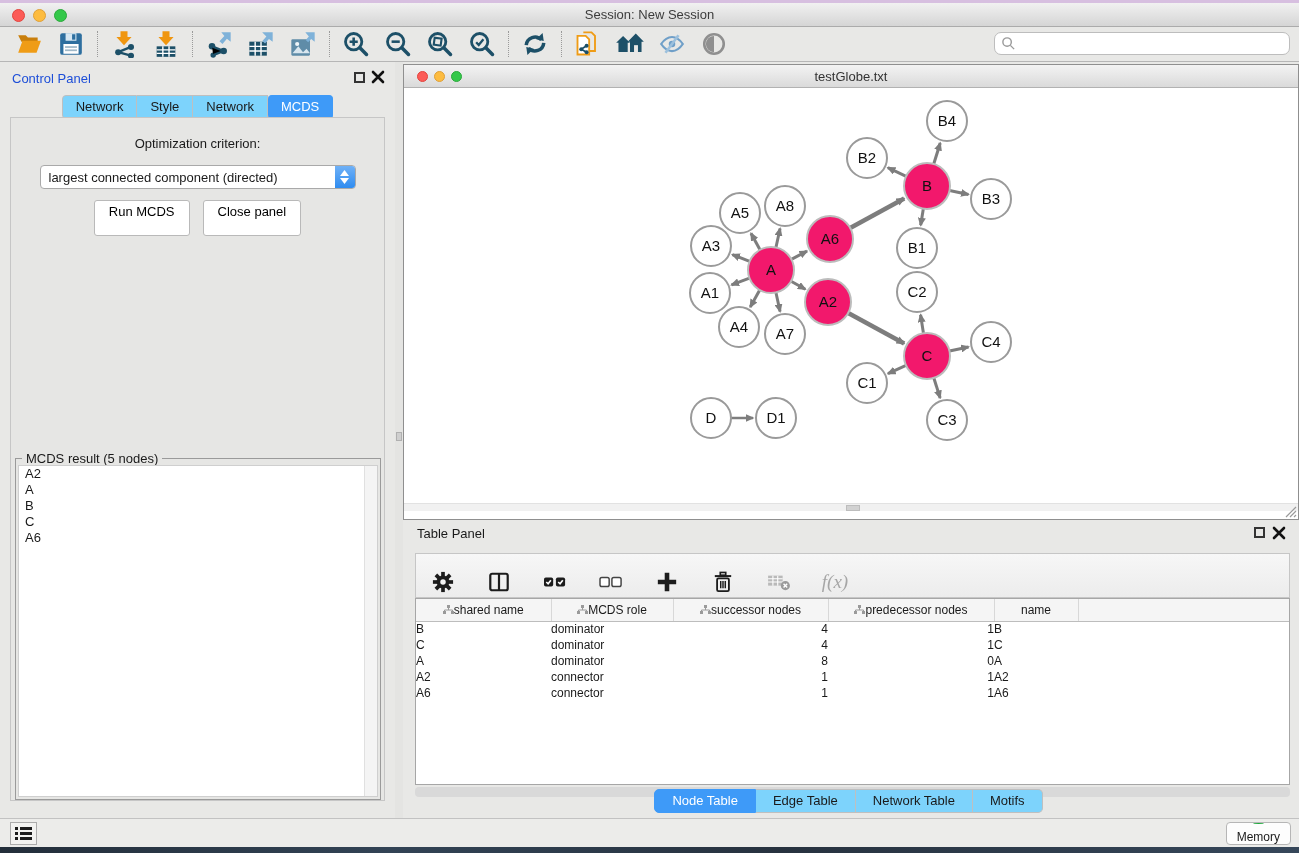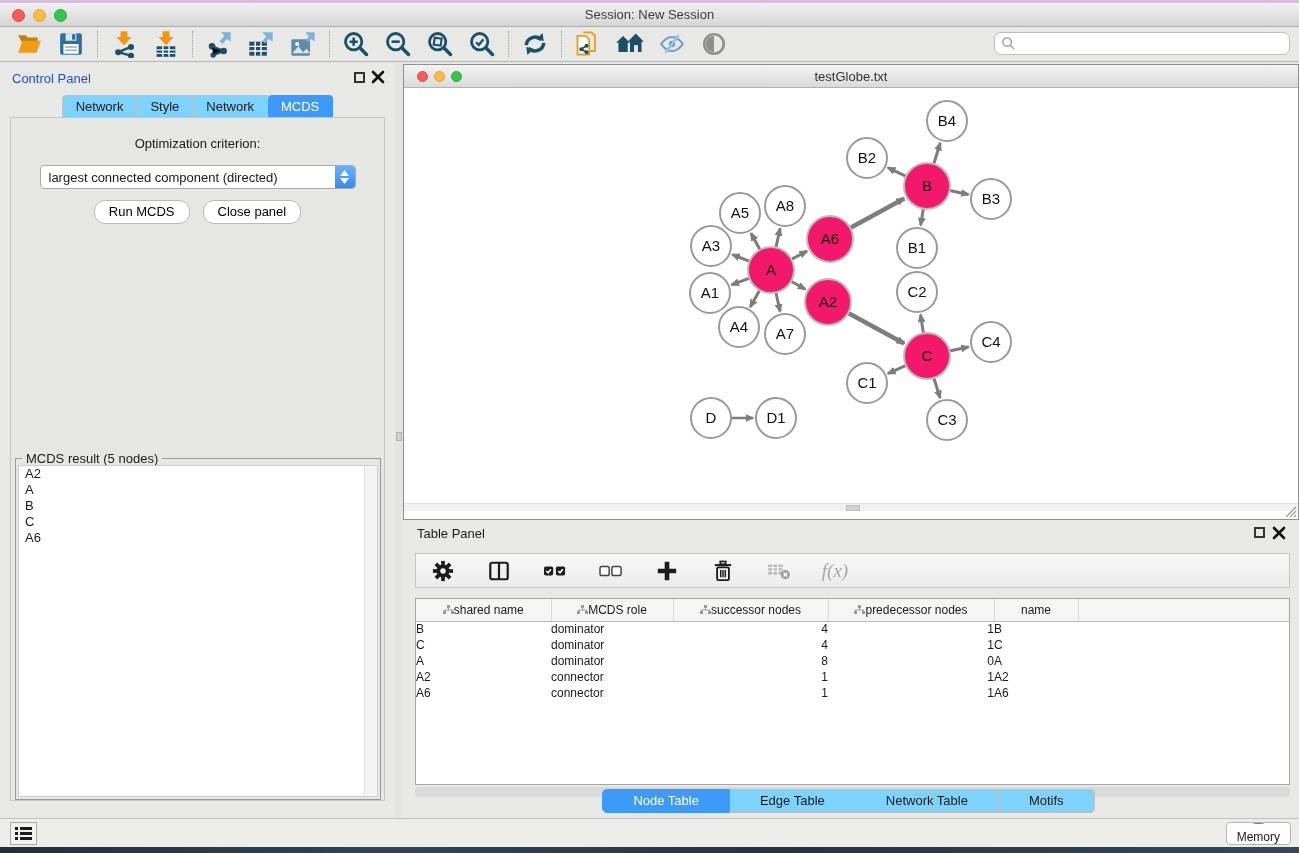--- a/index.html
+++ b/index.html
@@ -39,21 +39,21 @@
   .tab.active { background:#3e9af8; color:#fff; border-color:#3e9af8; border-radius:4px; }
   .cp-body { position:absolute; left:10px; top:55px; width:375px; height:684px; background:#e6e6e4;
     border:1px solid #c6c6c6; }
   .opt-label { text-align:center; margin-top:18px; font-size:13px; }
   .selectbox { position:relative; margin:14px auto 0; width:316px; height:24px; background:#fff;
     border:1px solid #a9a9a9; border-radius:4px; display:flex; align-items:center; cursor:pointer; }
   .selectbox .sel-text { flex:1; font-size:13px; padding-left:8px; white-space:nowrap; overflow:hidden; }
   .sel-stepper { width:20px; height:22px; background:linear-gradient(#6fb1f7,#2f8cf0); border-radius:0 3px 3px 0;
     display:flex; flex-direction:column; align-items:center; justify-content:center; gap:2px; }
   .btn-row { display:flex; justify-content:center; gap:13px; margin-top:11px; }
-  .push-btn { font-size:13px; background:#fff; border:1px solid #b9b9b9; border-radius:11px; padding:3px 14px 4px; cursor:pointer; }
+  .push-btn { font-size:13px; background:#fff; border:1px solid #b9b9b9; border-radius:3px; padding:3px 14px 16px; cursor:pointer; }
   .mcds-fieldset { position:absolute; left:4px; top:340px; width:366px; height:342px;
     border:1px solid #9a9a9a; background:#e6e6e4; }
   .mcds-legend { position:absolute; left:6px; top:-8px; background:#e6e6e4; padding:0 4px; font-size:13px; }
   .mcds-list { position:absolute; left:2px; top:6px; right:2px; bottom:2px; background:#fff;
     border:1px solid #cfcfcf; overflow:hidden; }
   .mcds-scroll { position:absolute; right:0; top:0; bottom:0; width:13px; background:#f4f4f4; border-left:1px solid #e0e0e0; }
   .mcds-item { font-size:13px; padding:0 6px; line-height:16px; }
 
   .v-gutter { position:absolute; left:395px; top:62px; width:8px; height:756px; background:#e4e4e2; }
   .v-handle { position:absolute; left:1px; top:370px; width:6px; height:9px; background:#cfcfcf; border:1px solid #b0b0b0; }
@@ -67,39 +67,39 @@
   .net-lights .light { width:11px; height:11px; }
   .net-canvas { position:absolute; left:0; top:23px; width:894px; height:423px; background:#fff; }
   .net-hscroll { position:absolute; left:0; bottom:0; width:894px; height:8px; background:#f1f1f1; border-top:1px solid #e2e2e2; }
   .net-hthumb { position:absolute; left:442px; top:1px; width:14px; height:6px; background:#d2d2d2; border:1px solid #bdbdbd; }
   .resize-grip { position:absolute; right:1px; bottom:1px; width:14px; height:14px; cursor:nwse-resize; }
 
   
   .table-panel { position:absolute; left:398px; top:520px; width:901px; height:298px; }
   .tp-title { position:absolute; left:19px; top:6px; font-size:13px; }
   .tp-float { right:34px; } .tp-close { right:13px; }
-  .tp-toolbar { position:absolute; left:17px; top:33px; width:875px; height:35px;
+  .tp-toolbar { position:absolute; left:17px; top:33px; width:875px; height:45px;
     background:linear-gradient(#f7f7f7,#ececec); border:1px solid #c6c6c6;
-    display:flex; align-items:center; padding-left:12px; gap:26px; }
+    display:flex; align-items:flex-end; padding-left:12px; gap:26px; }
   .tp-tool { width:30px; height:30px; display:flex; align-items:center; justify-content:center; cursor:pointer; }
   .tp-tool.disabled { cursor:default; }
   .fx-label { font-family:"Liberation Serif", serif; font-style:italic; font-size:19px; color:#a6a6a6; }
   .node-table-wrap { position:absolute; left:17px; top:78px; width:875px; height:187px;
     background:#fff; border:1px solid #a6a6a6; overflow:hidden; }
   table.node-table { border-collapse:collapse; width:100%; font-size:12px; table-layout:fixed; }
   .node-table th { height:22px; background:#f5f5f5; border-bottom:1px solid #bdbdbd; border-right:1px solid #d8d8d8;
     font-weight:normal; font-size:12px; }
   .node-table th .hwrap { display:flex; align-items:center; justify-content:center; }
   .node-table th:last-child { border-right:none; }
   .node-table td { height:16px; padding:0; white-space:nowrap; overflow:hidden; }
   .td-l0 { padding-left:10px; } .td-l1 { padding-left:8px; } .td-l4 { padding-left:8px; }
   .td-r { text-align:right; } .td-r2 { padding-right:16px; } .td-r3 { padding-right:8px; }
   .tp-divider { position:absolute; left:17px; top:267px; width:875px; height:10px; background:#d9d9d9; border-radius:4px; }
   .tp-tabs { position:absolute; left:0; top:269px; width:100%; display:flex; justify-content:center; }
-  .tp-tabs .tab { padding:3px 30px 4px; }
+  .tp-tabs .tab { padding:3px 17px 4px; }
   .tp-tabs .tab.active { border-radius:5px 0 0 5px; }
   .tp-tabs .tab:last-child { border-radius:0 5px 5px 0; }
 
   
   .statusbar { position:absolute; left:0; top:818px; width:1299px; height:29px; background:#ececea; border-top:1px solid #c2c2c2; }
   .list-btn { position:absolute; left:10px; top:3px; width:27px; height:23px; background:#f2f2f0;
     border:1px solid #ababab; display:flex; align-items:center; justify-content:center; cursor:pointer; }
   .memory-btn { position:absolute; right:8px; top:3px; height:23px; background:#fdfdfd; border:1px solid #b6b6b6;
     border-radius:4px; display:flex; align-items:center; gap:6px; padding:0 10px; font-size:12px; cursor:pointer;flex-direction:column; }
   .mem-dot { width:11px; height:11px; border-radius:50%; background:#1ea93c; }

